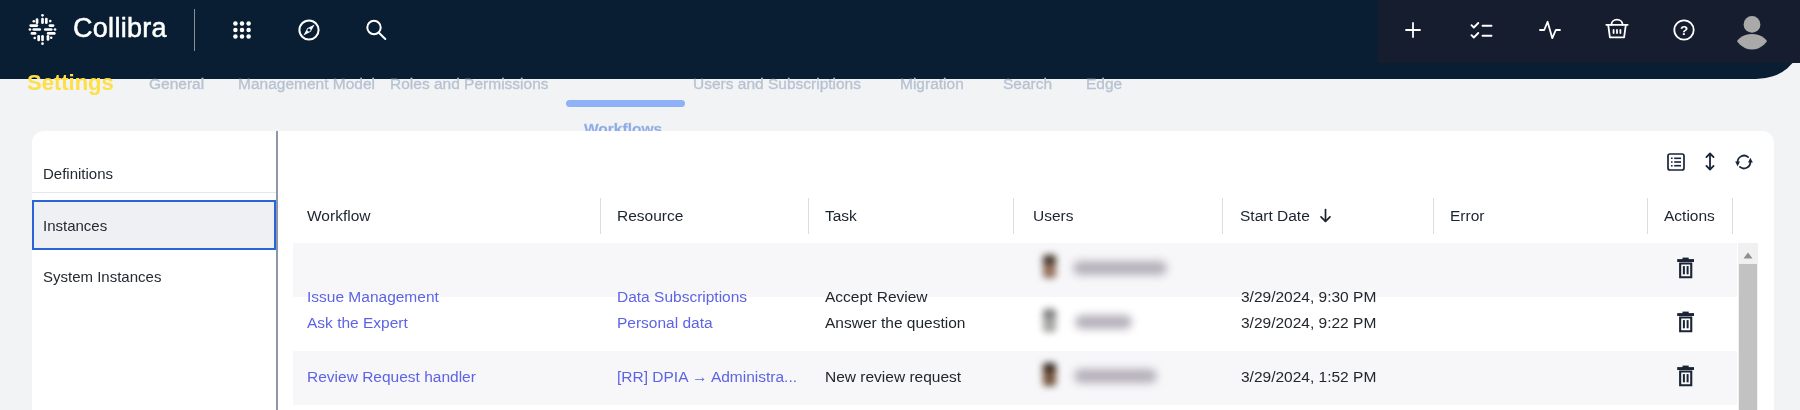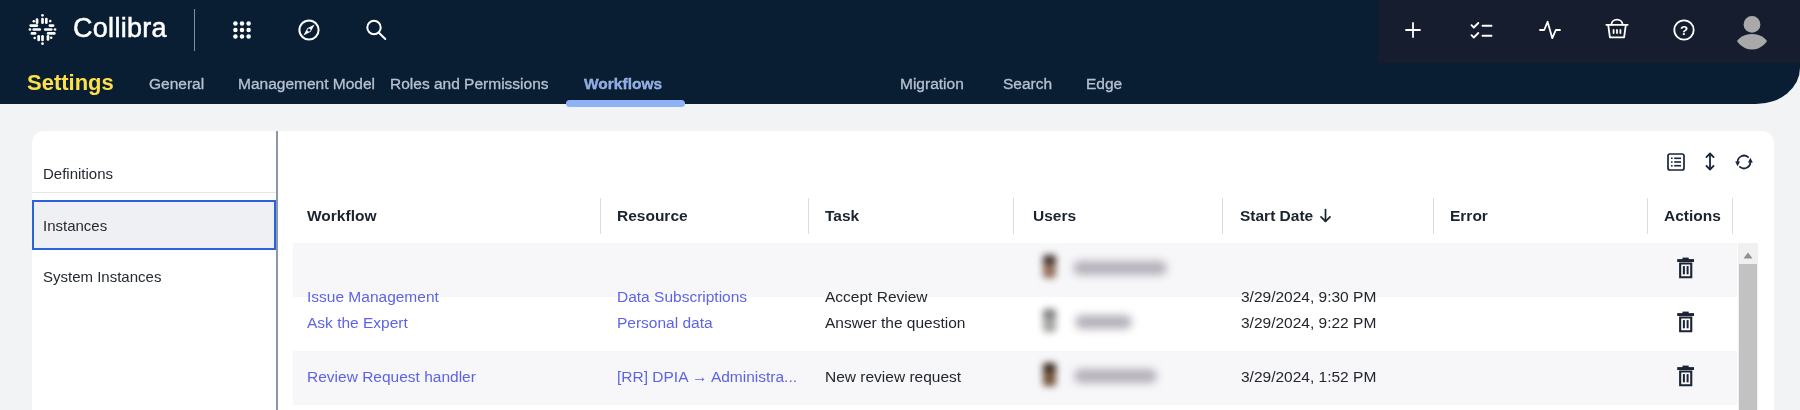--- a/index.html
+++ b/index.html
@@ -1,35 +1,35 @@
 <!DOCTYPE html>
 <html><head>
 <meta charset="utf-8">
 <style>
   * { margin:0; padding:0; box-sizing:border-box; }
   html,body { width:1800px; height:410px; overflow:hidden; }
   body { font-family:"Liberation Sans", sans-serif; background:#f2f3f5; position:relative; }
   .abs { position:absolute; }
   
-  #hdr { position:absolute; left:0; top:0; width:1800px; height:104px; background:#0a1e33; border-bottom-right-radius:44px 36px; }
+  #hdr { position:absolute; left:0; top:0; width:1800px; height:79px; background:#0a1e33; border-bottom-right-radius:44px 36px; }
   #rpanel { position:absolute; left:1378px; top:0; width:422px; height:63px; background:#161d2f; }
   #collibra { position:absolute; left:73px; top:13px; font-size:27px; font-weight:400; color:#fff; letter-spacing:0.3px; -webkit-text-stroke:0.5px #fff; }
   #hdiv { position:absolute; left:194px; top:9px; width:1px; height:42px; background:rgba(255,255,255,.5); }
   #settings { position:absolute; left:27px; top:70px; font-size:22px; font-weight:bold; color:#fde047; }
   .tab { position:absolute; top:75px; font-size:15.5px; color:#b7c2d1; white-space:nowrap; -webkit-text-stroke:0.3px #b7c2d1; }
   .tab.active { color:#87abf3; font-weight:bold; }
   #underline { position:absolute; left:566px; top:100px; width:119px; height:7px; border-radius:3.5px; background:#8fb2f6; }
   
   #panel { position:absolute; left:32px; top:131px; width:1742px; height:279px; background:#fff; border-radius:12px 12px 0 0; }
   #vdiv { position:absolute; left:276px; top:131px; width:2px; height:279px; background:#8d97a6; }
   .sideitem { position:absolute; left:43px; font-size:15px; color:#252a33; }
   #sidesep { position:absolute; left:32px; top:192px; width:244px; height:1px; background:#e4e7eb; }
   #activebox { position:absolute; left:32px; top:200px; width:244px; height:50px; background:#eef0f3; border:2px solid #2b63da; }
   
-  .th { position:absolute; top:207px; font-size:15.5px; font-weight:bold; color:#1b2330; }
+  .th { position:absolute; top:207px; font-size:15.5px; font-weight:normal; color:#1b2330; }
   .colsep { position:absolute; top:198px; width:1px; height:36px; background:#d9dde2; }
   .zebra { position:absolute; left:293px; width:1444px; height:54px; background:#f7f7f9; }
   .cell { position:absolute; font-size:15.5px; white-space:nowrap; }
   .link { color:#5d64e4; }
   .dark { color:#22262d; }
   .r1 { top:260px;margin-top:28px; } .r2 { top:314px; } .r3 { top:368px; }
   
   .uava { position:absolute; width:13px; height:23px; border-radius:3px; filter:blur(3.5px); }
   .uname { position:absolute; height:14px; border-radius:7px; background:#b5b0ba; filter:blur(4px); }
   
@@ -142,21 +142,22 @@
       </defs>
       <g clip-path="url(#avc)">
         <circle cx="18" cy="10.4" r="8.4" fill="#a9a9a9"></circle>
         <ellipse cx="18" cy="34" rx="17.2" ry="14" fill="#a9a9a9"></ellipse>
       </g>
     </svg>
     <div id="settings">Settings</div>
     <div class="tab" style="left:149px;">General</div>
     <div class="tab" style="left:238px;">Management Model</div>
     <div class="tab" style="left:390px;">Roles and Permissions</div>
-    <div class="tab active" style="left:584px;">Workflows</div>
+    <div class="tab active" style="left:584px;margin-top:45px;">Workflows</div>
+    <div class="tab" style="left:693px;">Users and Subscriptions</div>
     <div class="tab" style="left:900px;">Migration</div>
     <div class="tab" style="left:1003px;">Search</div>
     <div class="tab" style="left:1086px;">Edge</div>
     <div id="underline"></div>
   </div>
 
   <div id="panel"></div>
   <div id="vdiv"></div>
   <div class="sideitem" style="top:165px;">Definitions</div>
   <div id="sidesep"></div>

